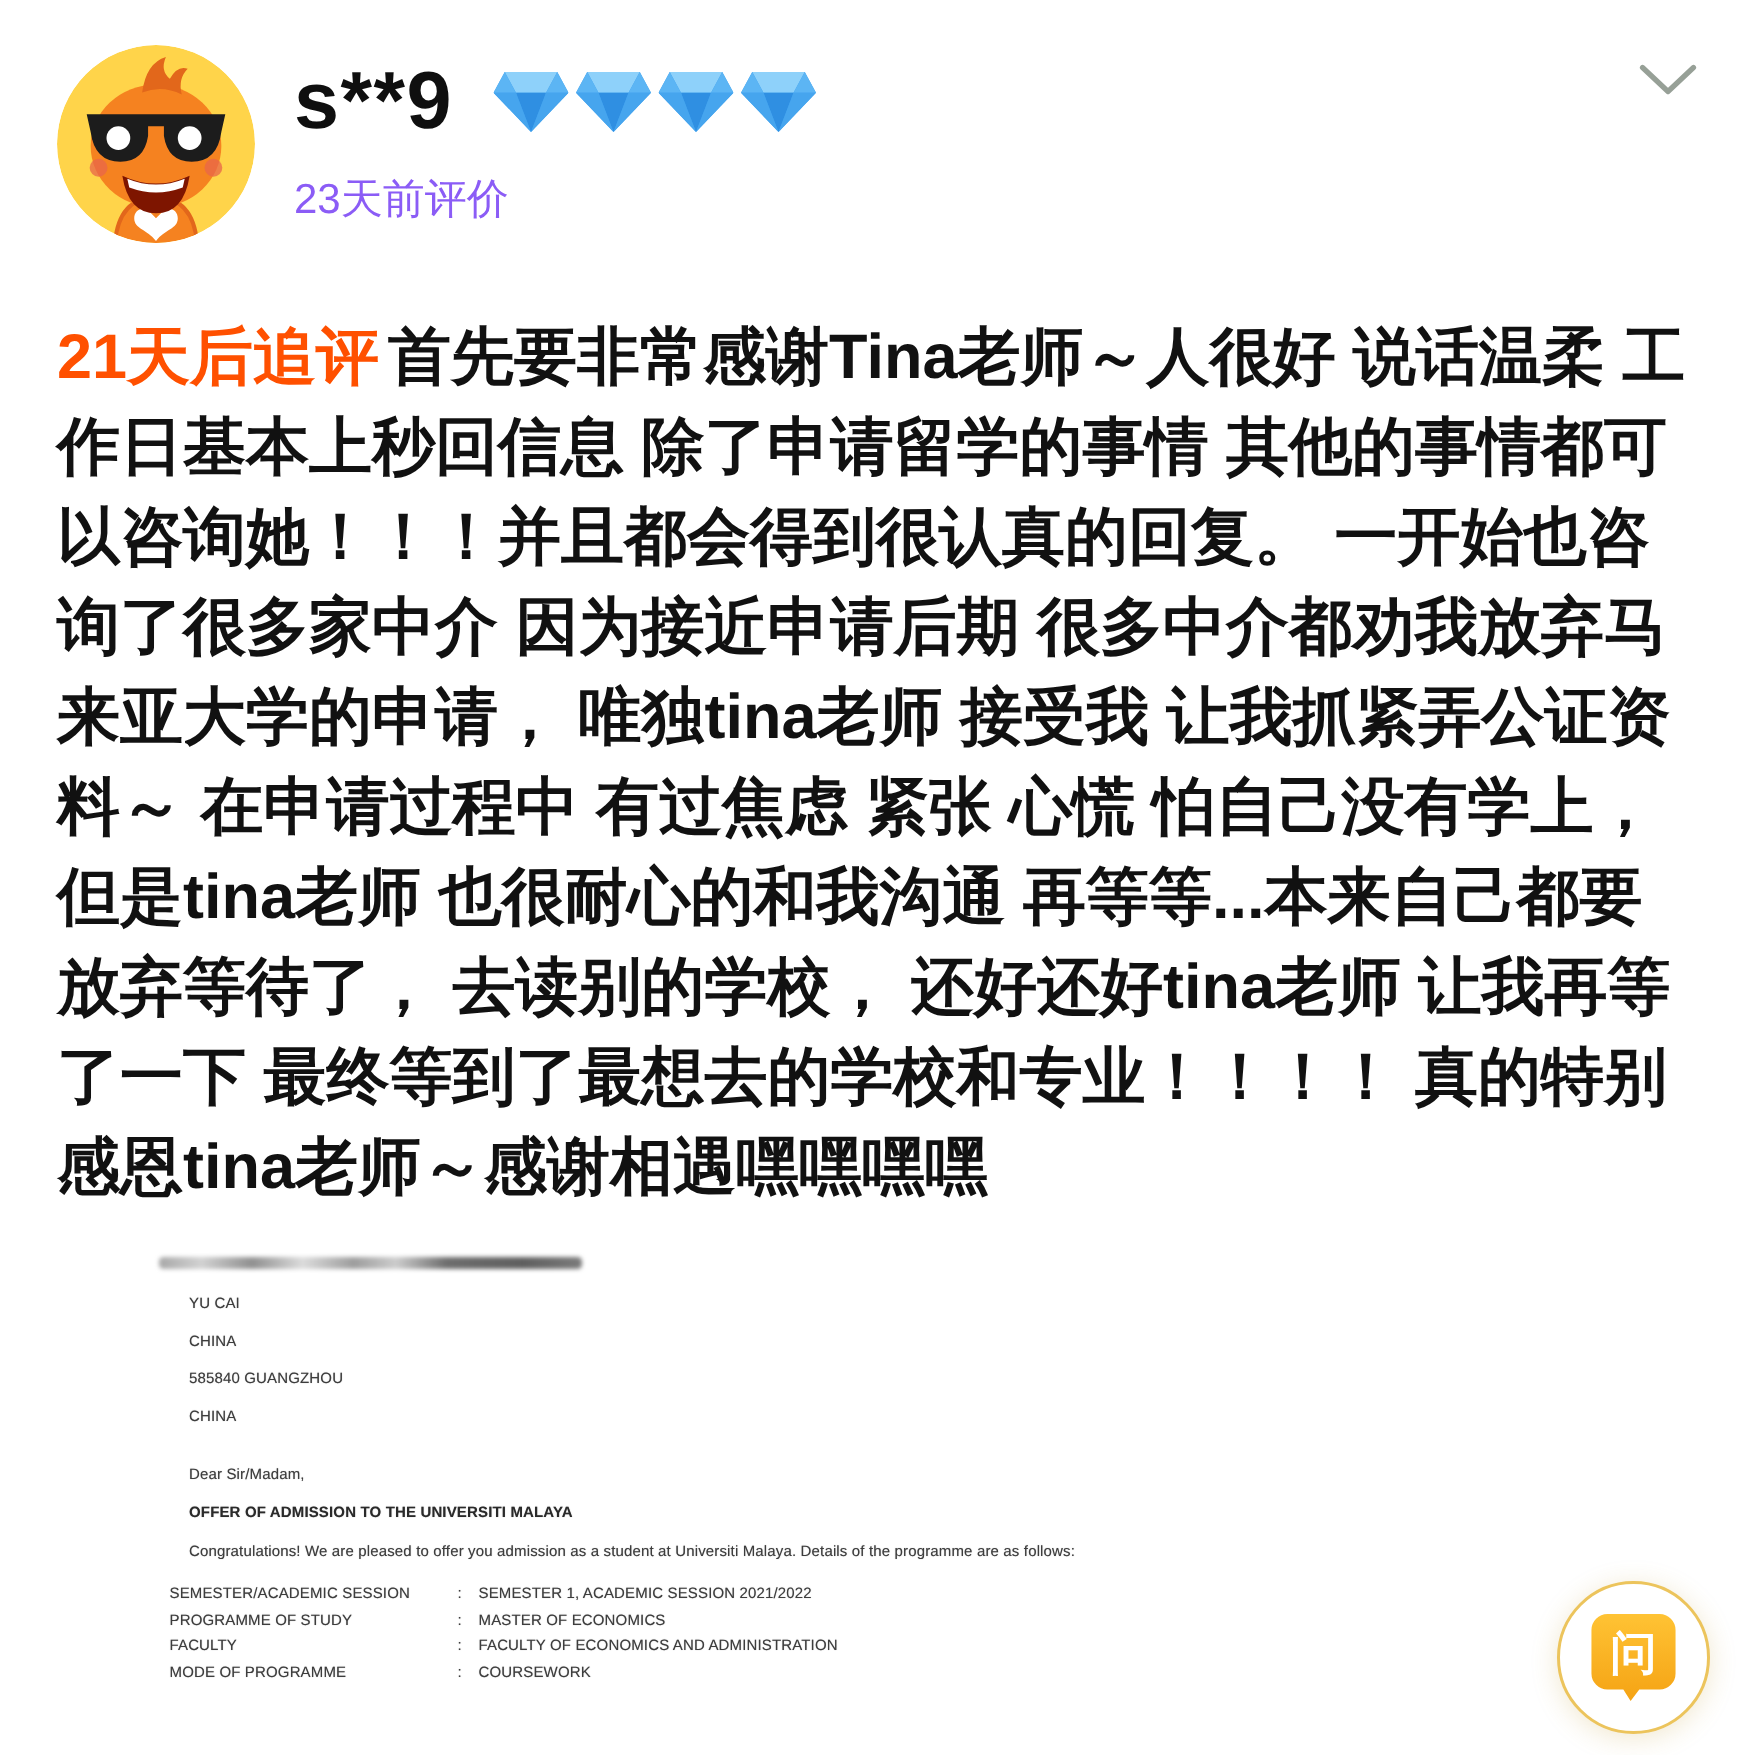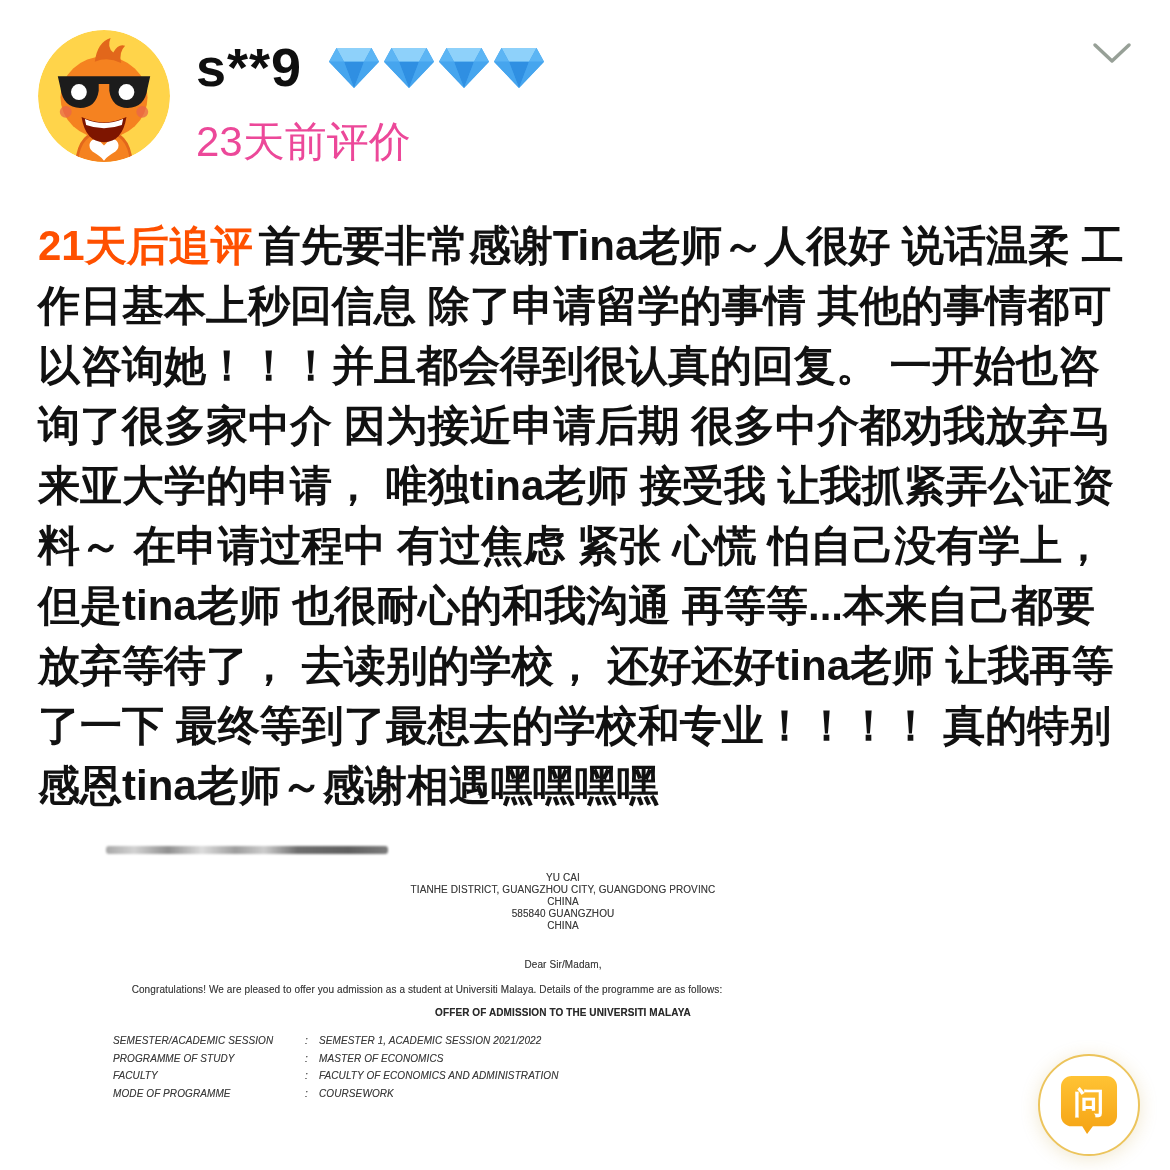--- a/index.html
+++ b/index.html
@@ -13,42 +13,42 @@
 
   
   .review-header { position: relative; display: flex; align-items: flex-start; }
   .avatar { width: 132px; height: 132px; border-radius: 50%; overflow: hidden; flex: 0 0 auto; }
   .avatar svg { display: block; width: 100%; height: 100%; }
   .header-meta { margin-left: 26px; padding-top: 6px; }
   .user-line { display: flex; align-items: center; gap: 27px; }
   .username { font-size: 54px; font-weight: 700; color: #0f0f0f; letter-spacing: 1px; }
   .badges { display: flex; gap: 5px; align-items: center; padding-top: 2px; }
   .badges svg { width: 50px; height: 46px; display: block; }
-  .review-time { margin-top: 16px; font-size: 42px; color: #ec4899; }
+  .review-time { margin-top: 16px; font-size: 28px; color: #8b5cf6; }
   .chevron { position: absolute; right: 0; top: 12px; width: 40px; height: 24px; cursor: pointer; }
   .chevron svg { display: block; }
 
   
   .initial-review { margin: 28px 0 0; font-size: 42px; line-height: 60px; font-weight: 600; color: #111; }
   .followup-review { margin: 46px 0 0; font-size: 42px; line-height: 60px; font-weight: 600; color: #111; width: 1096px; }
   .followup-label { color: #ff5000; margin-right: 6px; }
 
   
   .attachment { margin: 30px 0 0 75px; width: 900px; font-size: 10px; line-height: 12px;
                 color: #3d3d3d; letter-spacing: 0.1px; cursor: pointer;
                 text-shadow: 0 0 0.6px rgba(70,70,70,0.55); }
   .redacted { width: 282px; height: 8px; margin: 2px 0 18px -7px; border-radius: 3px;
               background: linear-gradient(90deg,#a8a8a8 0%,#d2d2d2 10%,#909090 22%,#dcdcdc 34%,#9d9d9d 46%,#cccccc 56%,#6e6e6e 68%,#5f5f5f 86%,#7c7c7c 100%);
               filter: blur(1.3px); }
-  .doc-line { margin: 0; text-align: center; }
+  .doc-line { margin: 13px; }
   .salutation { margin-top: 27px; }
   .subject { margin-top: 11px; font-weight: 700; color: #2a2a2a; }
   .intro { margin-top: 12px; max-width: 628px; line-height: 13px; }
   .details { margin-top: 16px; }
-  .detail-row { display: flex; margin-bottom: 5px; line-height: 12.5px; font-style: italic; }
+  .detail-row { display: flex; margin-bottom: 5px; line-height: 12.5px; }
   .detail-label { width: 192px; flex: 0 0 auto; }
   .detail-sep { width: 14px; flex: 0 0 auto; }
   .detail-value { max-width: 310px; }
 
   
   .float-btn { position: fixed; right: 30px; bottom: 14px; width: 102px; height: 102px;
                border-radius: 50%; background: #fff; border: 2px solid #ecc45c;
                box-shadow: 0 3px 18px rgba(190,150,40,0.22);
                display: flex; align-items: center; justify-content: center; cursor: pointer; }
   .float-btn svg { width: 58px; height: 60px; display: block; }
@@ -137,27 +137,26 @@
   </div>
 
 
   <p class="followup-review">
     <span class="followup-label">21天后追评</span><span>首先要非常感谢Tina老师～人很好 说话温柔 工作日基本上秒回信息 除了申请留学的事情 其他的事情都可以咨询她！！！并且都会得到很认真的回复。 一开始也咨询了很多家中介 因为接近申请后期 很多中介都劝我放弃马来亚大学的申请， 唯独tina老师 接受我 让我抓紧弄公证资料～ 在申请过程中 有过焦虑 紧张 心慌 怕自己没有学上， 但是tina老师 也很耐心的和我沟通 再等等...本来自己都要放弃等待了， 去读别的学校， 还好还好tina老师 让我再等了一下 最终等到了最想去的学校和专业！！！！ 真的特别感恩tina老师～感谢相遇嘿嘿嘿嘿</span>
   </p>
 
   <div class="attachment">
     <div class="redacted"></div>
     <div class="doc-line">YU CAI</div>
-    <div class="doc-line">TIANHE DISTRICT, GUANGZHOU CITY, GUANGDONG PROVINC</div>
     <div class="doc-line">CHINA</div>
     <div class="doc-line">585840 GUANGZHOU</div>
     <div class="doc-line">CHINA</div>
     <div class="doc-line salutation">Dear Sir/Madam,</div>
+    <div class="doc-line subject">OFFER OF ADMISSION TO THE UNIVERSITI MALAYA</div>
     <div class="doc-line intro">Congratulations! We are pleased to offer you admission as a student at Universiti Malaya. Details of the programme are as follows:</div>
-    <div class="doc-line subject">OFFER OF ADMISSION TO THE UNIVERSITI MALAYA</div>
     <div class="details">
       <div class="detail-row">
         <span class="detail-label">SEMESTER/ACADEMIC SESSION</span>
         <span class="detail-sep">:</span>
         <span class="detail-value">SEMESTER 1, ACADEMIC SESSION 2021/2022</span>
       </div>
       <div class="detail-row">
         <span class="detail-label">PROGRAMME OF STUDY</span>
         <span class="detail-sep">:</span>
         <span class="detail-value">MASTER OF ECONOMICS</span>

